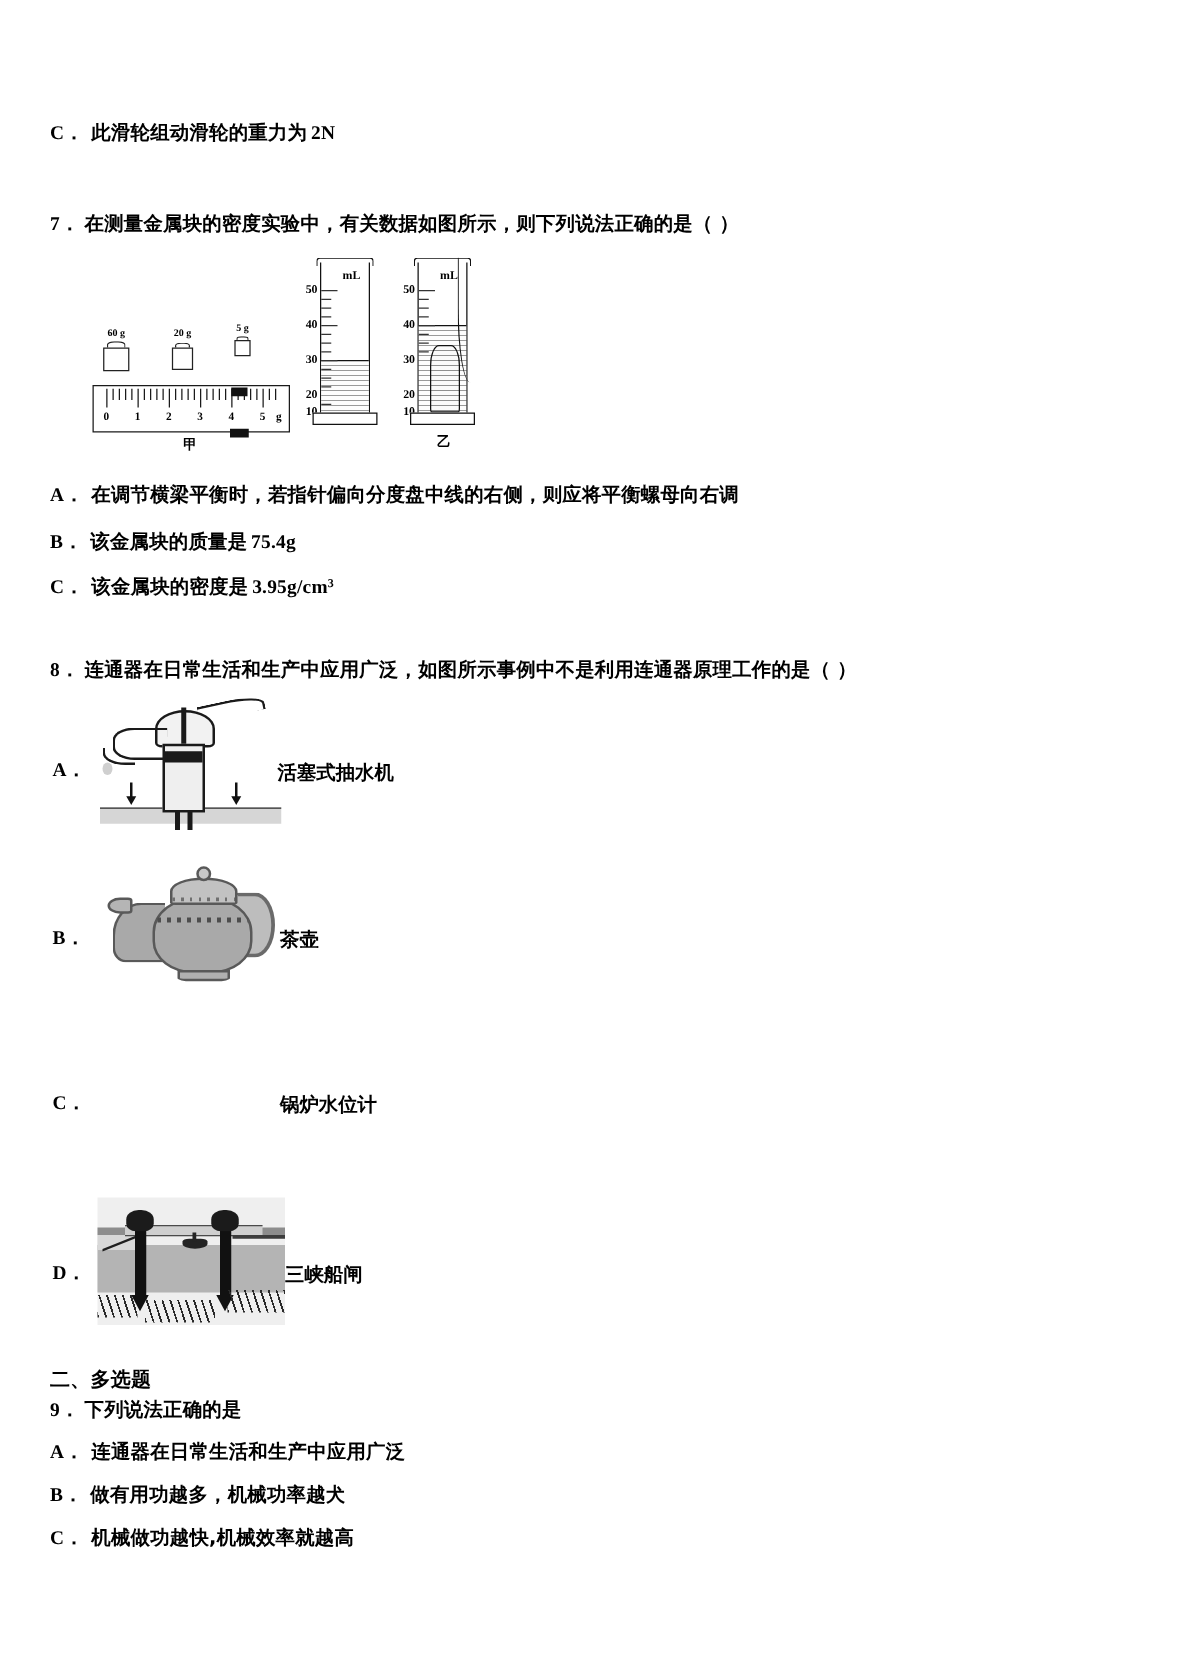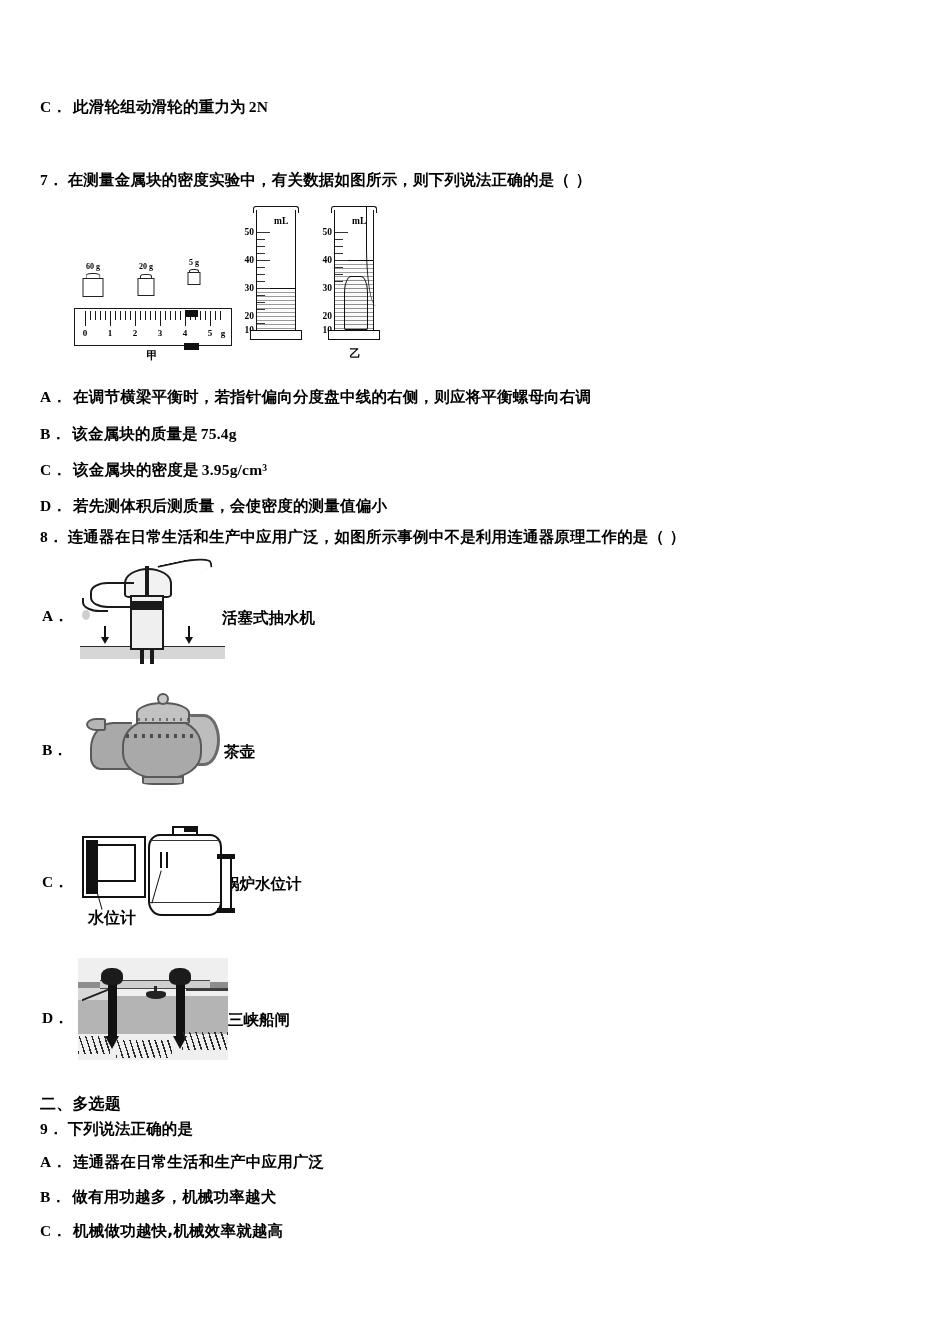--- a/index.html
+++ b/index.html
@@ -715,23 +715,20 @@
   </div>
 
   <div class="line" style="left:40px; top:425px;">
     <span class="opt-label lat">B．</span><span class="cjk">该金属块的质量是</span><span class="lat" style="margin-left:3px;">75.4g</span>
   </div>
 
   <div class="line" style="left:40px; top:461px;">
     <span class="opt-label lat">C．</span><span class="cjk">该金属块的密度是</span><span class="lat" style="margin-left:3px;">3.95g/cm</span><sup class="lat">3</sup>
   </div>
 
-  <div class="line" style="left:40px; top:497px;">
-    <span class="opt-label lat">D．</span><span class="cjk">若先测体积后测质量，会使密度的测量值偏小</span>
-  </div>
 
   <div class="line" style="left:40px; top:528px;">
     <span class="qnum lat">8．</span><span class="cjk">连通器在日常生活和生产中应用广泛，如图所示事例中不是利用连通器原理工作的是（ ）</span>
   </div>
 
   <div class="optrow" style="left:0; top:0;">
     <div class="olab" style="left:42px; top:606px;">A．</div>
     <div class="ocap" style="left:222px; top:608px;">活塞式抽水机</div>
   </div>
   <div class="fig" id="fig-pump">
@@ -764,38 +761,20 @@
     <div class="lid"></div>
     <div class="knobtop"></div>
     <div class="dots2"></div>
     <div class="dots"></div>
     <div class="base"></div>
   </div>
 
   <div class="optrow" style="left:0; top:0;">
     <div class="olab" style="left:42px; top:872px;">C．</div>
     <div class="ocap" style="left:224px; top:874px;">锅炉水位计</div>
-  </div>
-  <div class="fig" id="fig-boiler">
-    <div class="zoombox"></div>
-    <div class="zoomtube"></div>
-    <div class="zoomtube2"></div>
-    <div class="tank"></div>
-    <div class="tanktop"></div>
-    <div class="tankbot"></div>
-    <div class="cap"></div>
-    <div class="capdark"></div>
-    <div class="gauge"></div>
-    <div class="gaugeclip" style="top:32px;"></div>
-    <div class="gaugeclip" style="top:86px;"></div>
-    <div class="innerline" style="left:88px; top:30px; height:16px;"></div>
-    <div class="innerline" style="left:94px; top:30px; height:16px;"></div>
-    <div class="leader" style="left:84px; top:48px; height:34px; transform:rotate(16deg);"></div>
-    <div class="leader" style="left:26px; top:62px; height:26px; transform:rotate(-16deg);"></div>
-    <div class="cap-cn">水位计</div>
   </div>
 
   <div class="optrow" style="left:0; top:0;">
     <div class="olab" style="left:42px; top:1008px;">D．</div>
     <div class="ocap" style="left:228px; top:1010px;">三峡船闸</div>
   </div>
   <div class="fig" id="fig-lock">
     <div class="bg"></div>
     <div class="top-band"></div>
     <div class="waterhi"></div>

